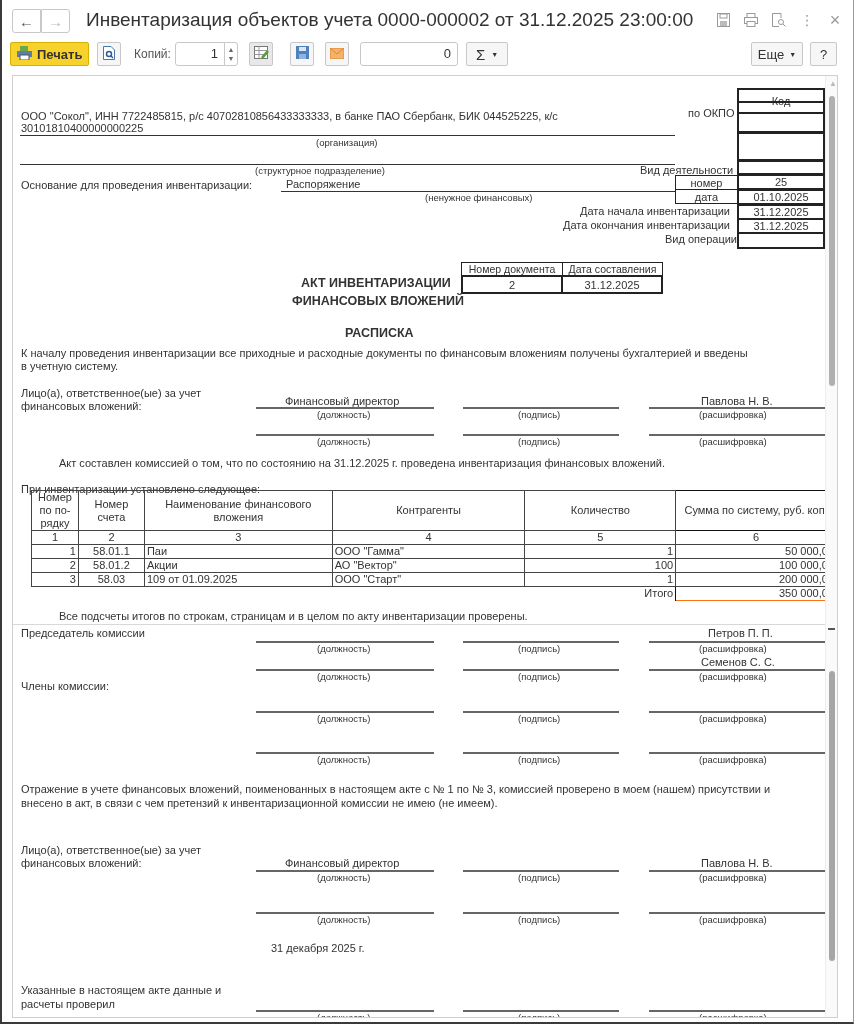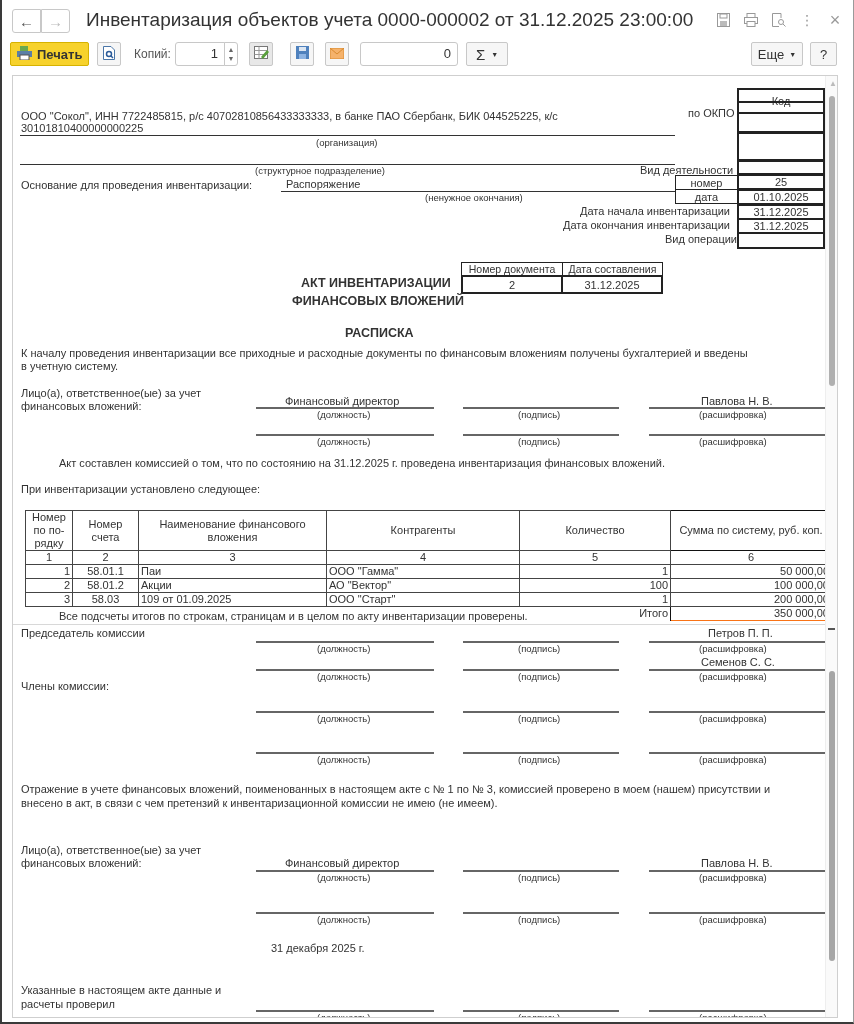--- a/index.html
+++ b/index.html
@@ -50,21 +50,21 @@
   .seam { position:absolute; left:0; top:548px; width:812px; height:1px; background:#d8d8d8; }
 
   .t { position: absolute; font-size: 11px; color: #333; white-space: nowrap; }
   .small { font-size: 9.5px; color: #333; }
   .line { position: absolute; height: 1px; background: #333; }
   .gline { position: absolute; height: 2px; background: #666; }
   .box { position: absolute; border: 1px solid #222; font-size: 11px; display:flex; align-items:center; justify-content:center; }
   .boxb { border-width: 2px; }
   .bold { font-weight: bold; }
 
-  table.inv { position: absolute; left: 12px; top: 414px; border-collapse: collapse; font-size: 11px; margin-top: 20px; }
+  table.inv { position: absolute; left: 18px; top: 414px; border-collapse: collapse; font-size: 11px; }
   table.inv td { border: 1px solid #444; padding: 0 2px; height: 14px; line-height: 13px; }
   table.inv tr.hdr td { height: 40px; text-align: center; font-size: 11px; }
   table.inv td.num { text-align: right; }
   table.inv td.cen { text-align: center; }
   table.inv td.noborder { border: none; }
   table.inv td.bold-box { border: 1px solid #f97316; text-align: right; }
 </style>
 </head>
 <body>
 
@@ -177,21 +177,21 @@
 
     <div class="t" style="left:8px;top:34px;">ООО "Сокол", ИНН 7722485815, р/с 40702810856433333333, в банке ПАО Сбербанк, БИК 044525225, к/с</div>
     <div class="t" style="left:8px;top:46px;">30101810400000000225</div>
     <div class="line" style="left:7px;top:59px;width:655px;"></div>
     <div class="t small" style="left:303px;top:61px;">(организация)</div>
     <div class="line" style="left:7px;top:88px;width:655px;"></div>
     <div class="t small" style="left:242px;top:89px;">(структурное подразделение)</div>
     <div class="t" style="left:8px;top:103px;">Основание для проведения инвентаризации:</div>
     <div class="t" style="left:273px;top:102px;">Распоряжение</div>
     <div class="line" style="left:268px;top:115px;width:394px;"></div>
-    <div class="t small" style="left:412px;top:116px;">(ненужное окончания)</div>
+    <div class="t small" style="left:412px;top:116px;">(ненужное финансовых)</div>
 
     <div class="t" style="left:675px;top:31px;">по ОКПО</div>
     <div class="box boxb" style="left:724px;top:12px;width:88px;height:26px;">
         <span>Код</span>
       </div>
     <div class="box boxb" style="left:724px;top:25px;width:88px;height:32px;"></div>
     <div class="box boxb" style="left:724px;top:56px;width:88px;height:29px;"></div>
     <div class="t" style="left:627px;top:88px;">Вид деятельности</div>
     <div class="box boxb" style="left:724px;top:84px;width:88px;height:15px;"></div>
     <div class="box" style="left:662px;top:99px;width:63px;height:15px;">

